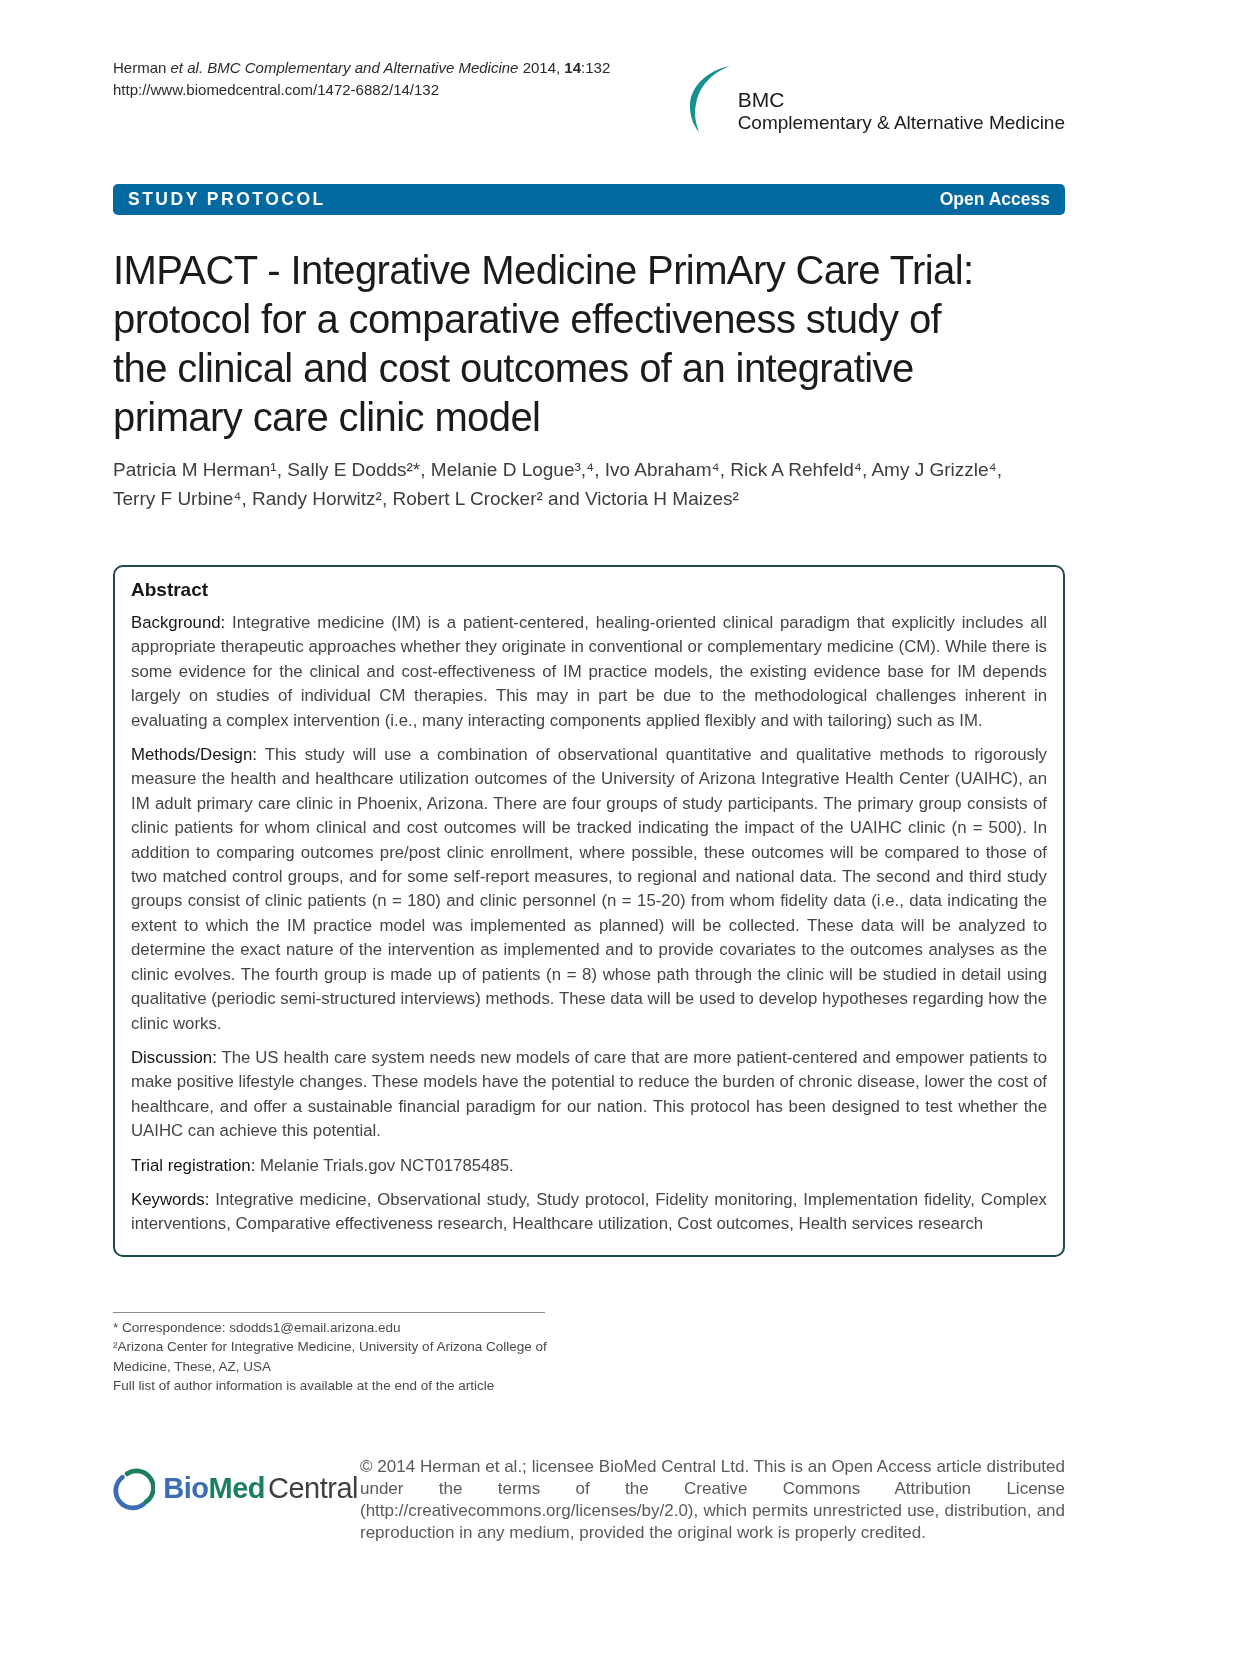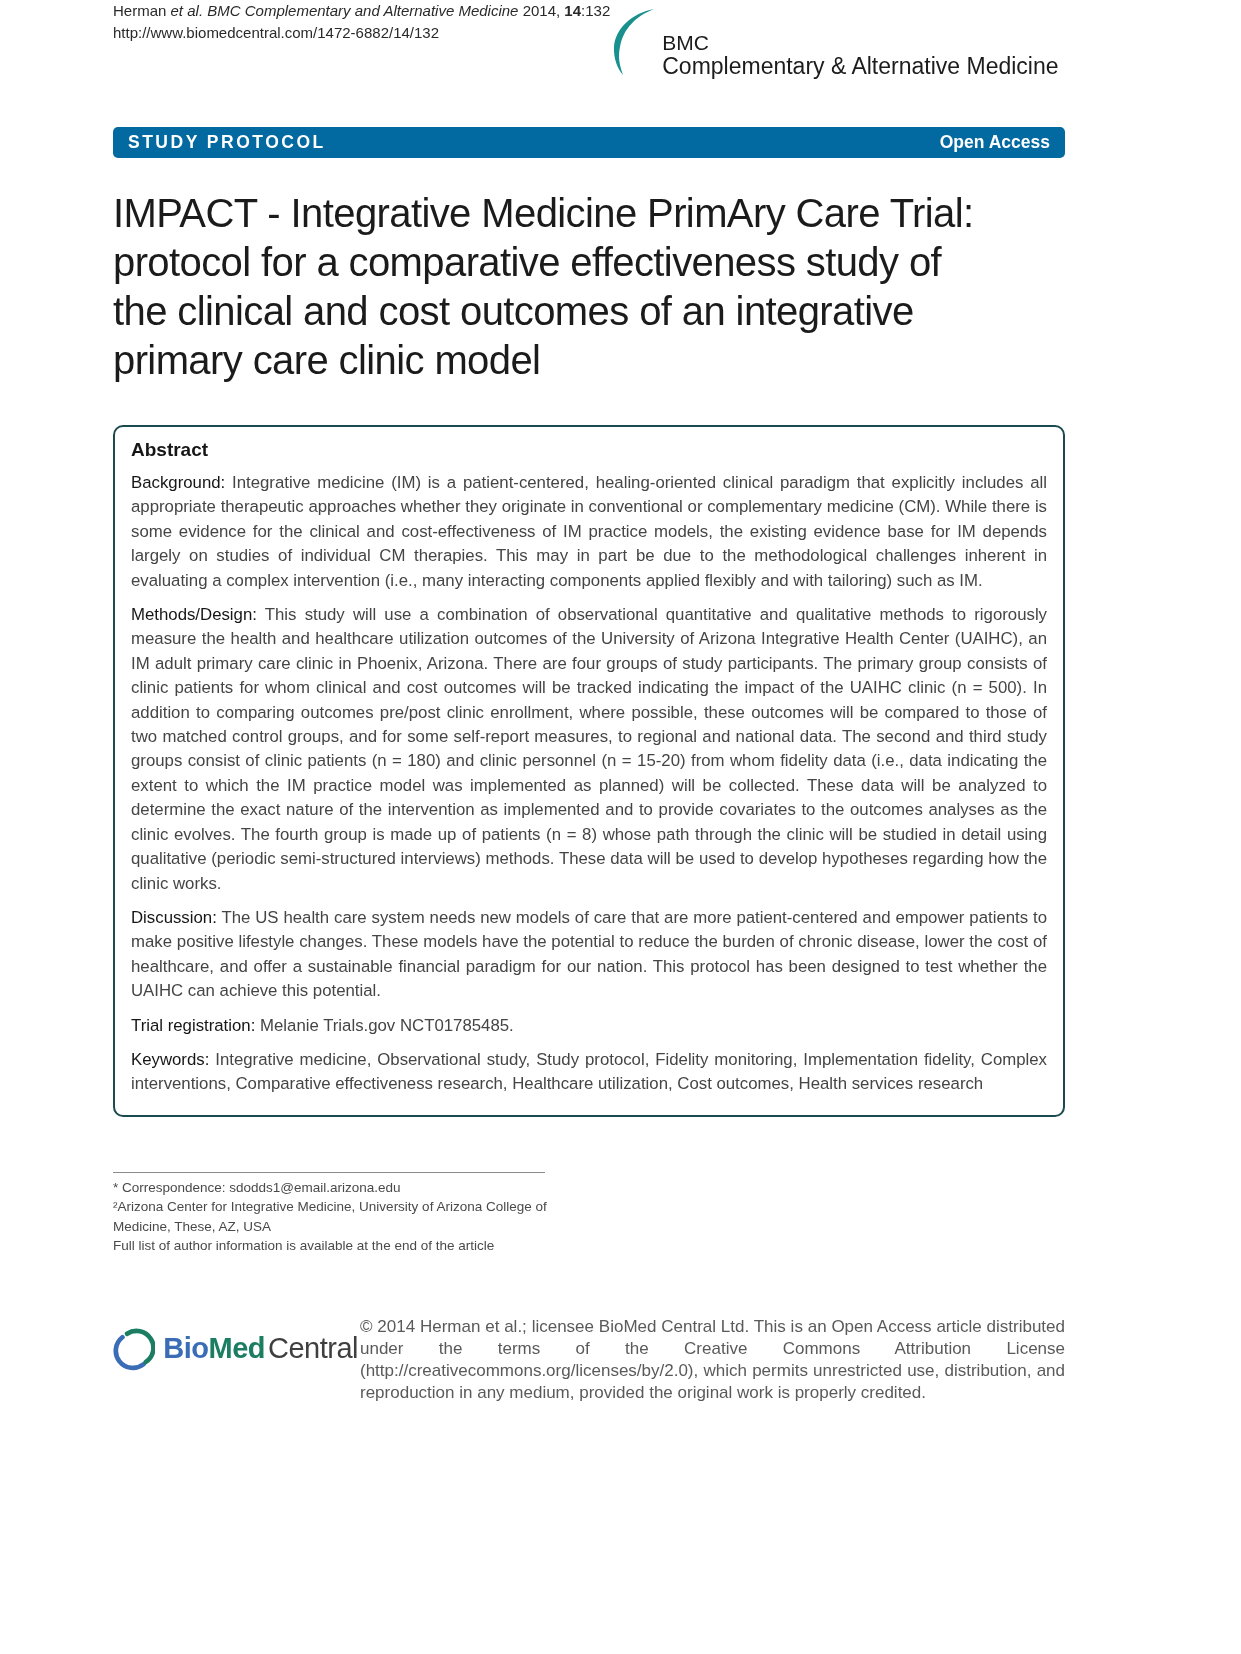--- a/index.html
+++ b/index.html
@@ -14,22 +14,23 @@
     height: 1654px;
     background: #ffffff;
     overflow: hidden;
   }
   .content {
     margin-left: 113px;
     width: 952px;
   }
   
   .header {
-    display: flex;
-    justify-content: flex-start;
+    padding-top: 57px;
+    display: flex;
+    justify-content: space-between;
     align-items: flex-start;
   }
   .citation {
     font-size: 15px;
     line-height: 22px;
     color: #2a2a2a;
   }
   .citation .it { font-style: italic; }
   .citation .bold { font-weight: bold; }
   .citation-url { color: #2a2a2a; text-decoration: none; }
@@ -40,21 +41,21 @@
     align-items: flex-start;
   }
   .bmc-logo svg { display: block; margin-top: 2px; }
   .bmc-logo-text { margin-left: 6px; margin-top: 26px; }
   .bmc-name {
     font-size: 21px;
     color: #1c1c1c;
     line-height: 24px;
   }
   .bmc-journal {
-    font-size: 23px;
+    font-size: 19px;
     font-weight: 500;
     color: #1c1c1c;
     line-height: 22px;
     white-space: nowrap;
   }
   
   .banner {
     margin-top: 50px;
     height: 31px;
     background: #0369a1;
@@ -86,21 +87,21 @@
   }
   .title span { display: block; }
   .authors {
     margin-top: 13px;
     font-size: 19px;
     line-height: 29px;
     color: #3d3d3d;
   }
   
   .abstract-box {
-    margin-top: 40px;
+    margin-top: 52px;
     border: 2px solid #1b4a4f;
     border-radius: 10px;
     padding: 12px 16px 18px 16px;
     background: #ffffff;
   }
   .abstract-heading {
     font-size: 19px;
     font-weight: bold;
     color: #161616;
     margin-bottom: 2px;
@@ -187,20 +188,24 @@
       <span class="access">Open Access</span>
     </div>
 
     <h1 class="title">
       <span>IMPACT - Integrative Medicine PrimAry Care Trial:</span>
       <span>protocol for a comparative effectiveness study of</span>
       <span>the clinical and cost outcomes of an integrative</span>
       <span>primary care clinic model</span>
     </h1>
 
+    <div class="authors">
+      <div>Patricia M Herman¹, Sally E Dodds²*, Melanie D Logue³,⁴, Ivo Abraham⁴, Rick A Rehfeld⁴, Amy J Grizzle⁴,</div>
+      <div>Terry F Urbine⁴, Randy Horwitz², Robert L Crocker² and Victoria H Maizes²</div>
+    </div>
 
     <div class="abstract-box">
       <div class="abstract-heading">Abstract</div>
 
       <p class="abs-para"><span class="lbl">Background:</span><span> Integrative medicine (IM) is a patient-centered, healing-oriented clinical paradigm that explicitly includes all appropriate therapeutic approaches whether they originate in conventional or complementary medicine (CM). While there is some evidence for the clinical and cost-effectiveness of IM practice models, the existing evidence base for IM depends largely on studies of individual CM therapies. This may in part be due to the methodological challenges inherent in evaluating a complex intervention (i.e., many interacting components applied flexibly and with tailoring) such as IM.</span></p>
 
       <p class="abs-para"><span class="lbl">Methods/Design:</span><span> This study will use a combination of observational quantitative and qualitative methods to rigorously measure the health and healthcare utilization outcomes of the University of Arizona Integrative Health Center (UAIHC), an IM adult primary care clinic in Phoenix, Arizona. There are four groups of study participants. The primary group consists of clinic patients for whom clinical and cost outcomes will be tracked indicating the impact of the UAIHC clinic (n = 500). In addition to comparing outcomes pre/post clinic enrollment, where possible, these outcomes will be compared to those of two matched control groups, and for some self-report measures, to regional and national data. The second and third study groups consist of clinic patients (n = 180) and clinic personnel (n = 15-20) from whom fidelity data (i.e., data indicating the extent to which the IM practice model was implemented as planned) will be collected. These data will be analyzed to determine the exact nature of the intervention as implemented and to provide covariates to the outcomes analyses as the clinic evolves. The fourth group is made up of patients (n = 8) whose path through the clinic will be studied in detail using qualitative (periodic semi-structured interviews) methods. These data will be used to develop hypotheses regarding how the clinic works.</span></p>
 
       <p class="abs-para"><span class="lbl">Discussion:</span><span> The US health care system needs new models of care that are more patient-centered and empower patients to make positive lifestyle changes. These models have the potential to reduce the burden of chronic disease, lower the cost of healthcare, and offer a sustainable financial paradigm for our nation. This protocol has been designed to test whether the UAIHC can achieve this potential.</span></p>
 

